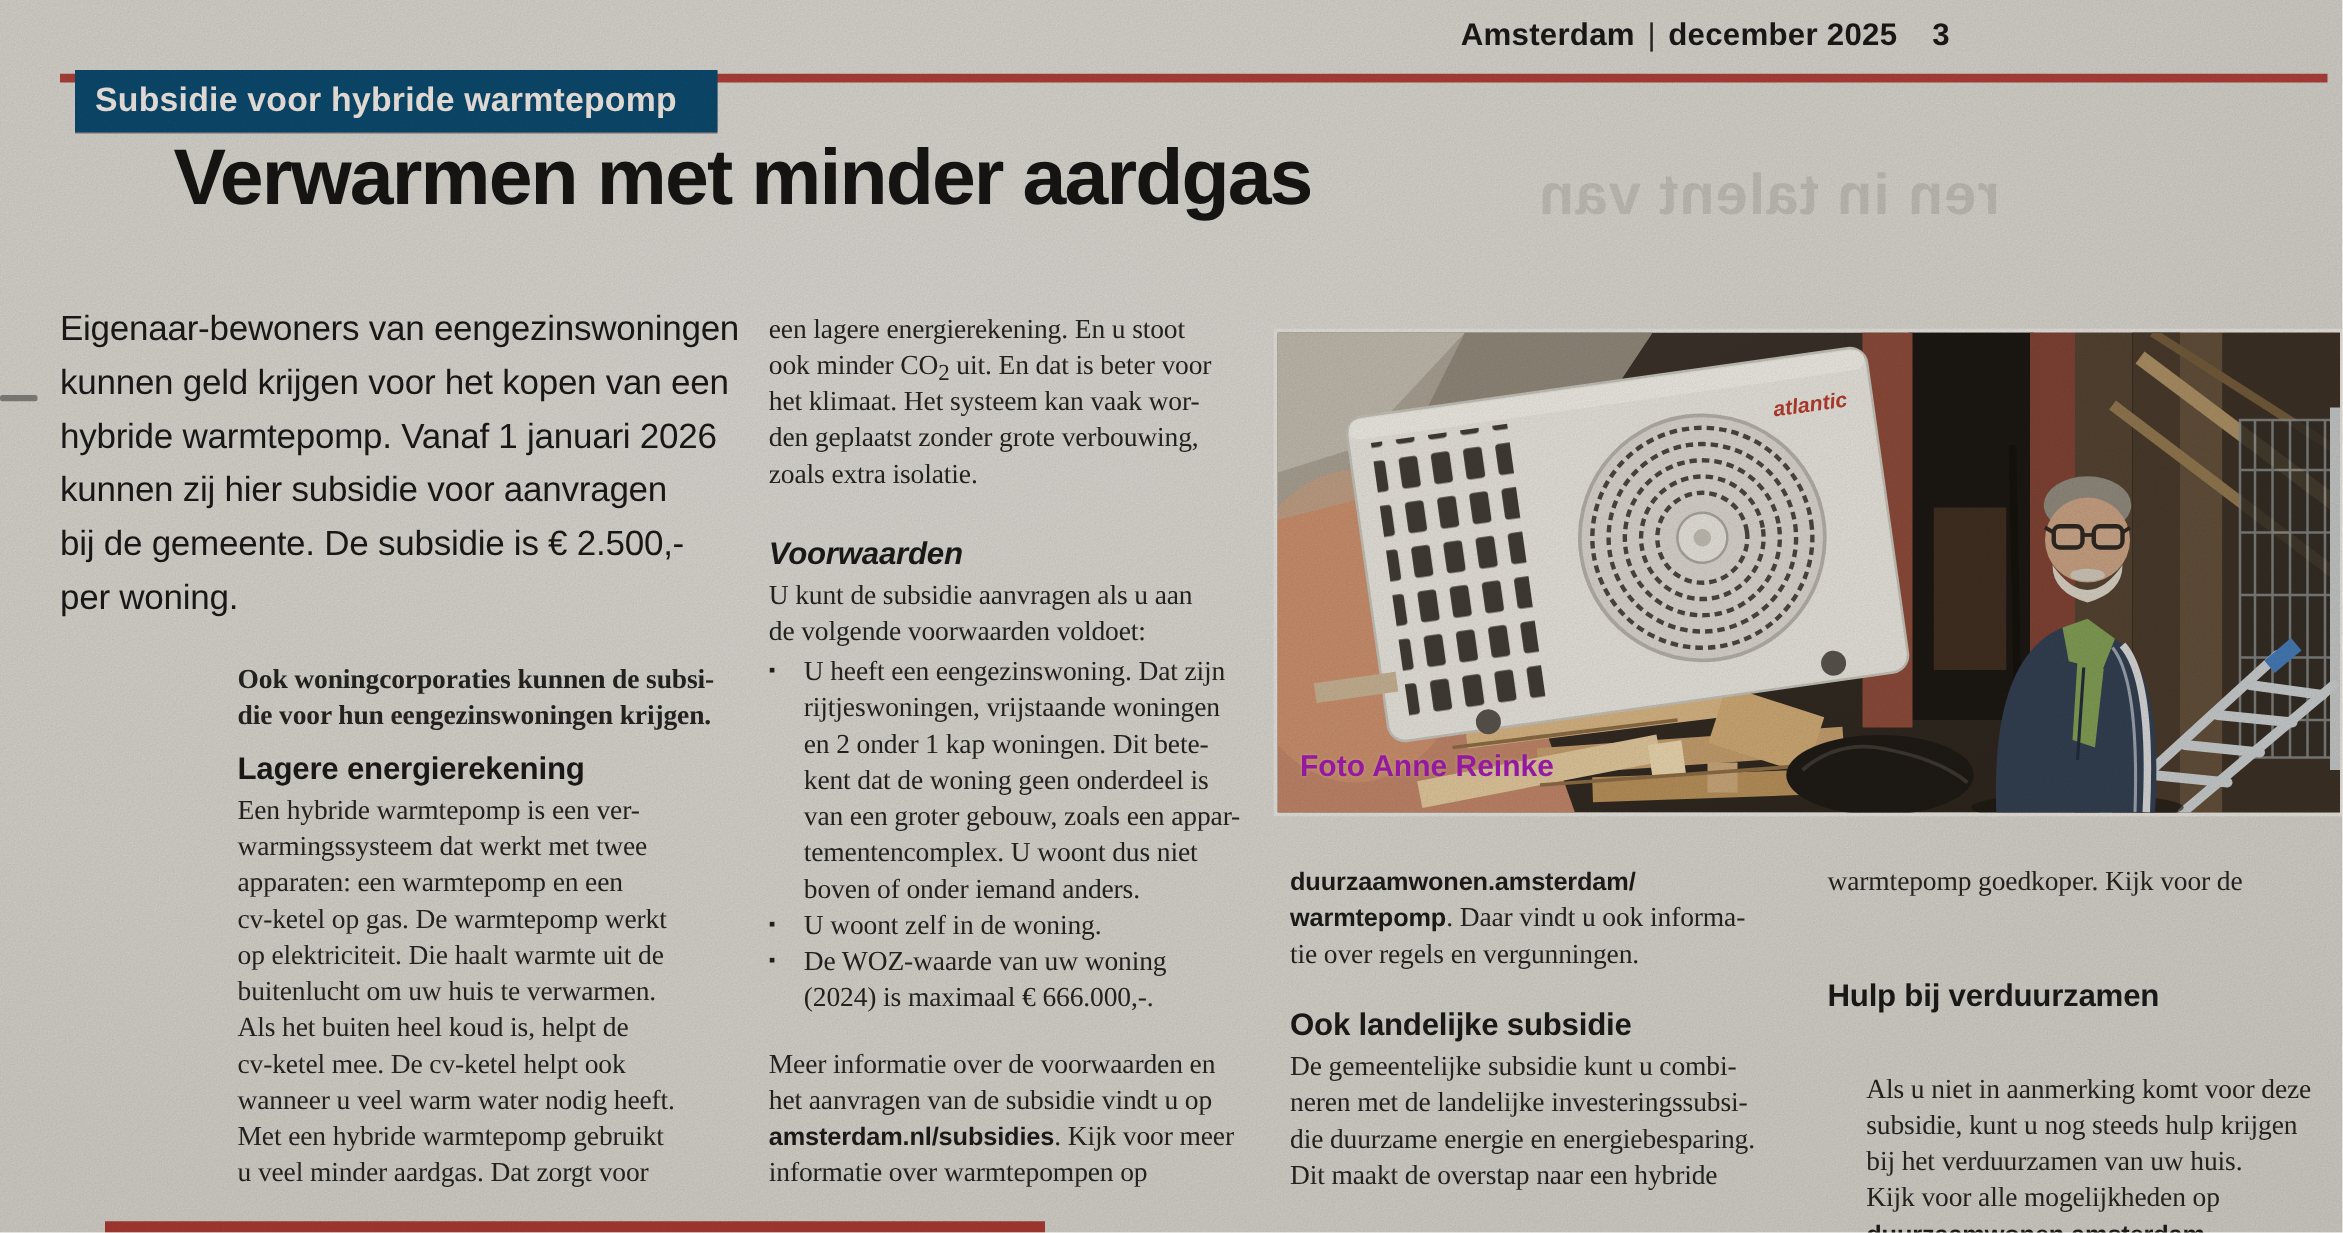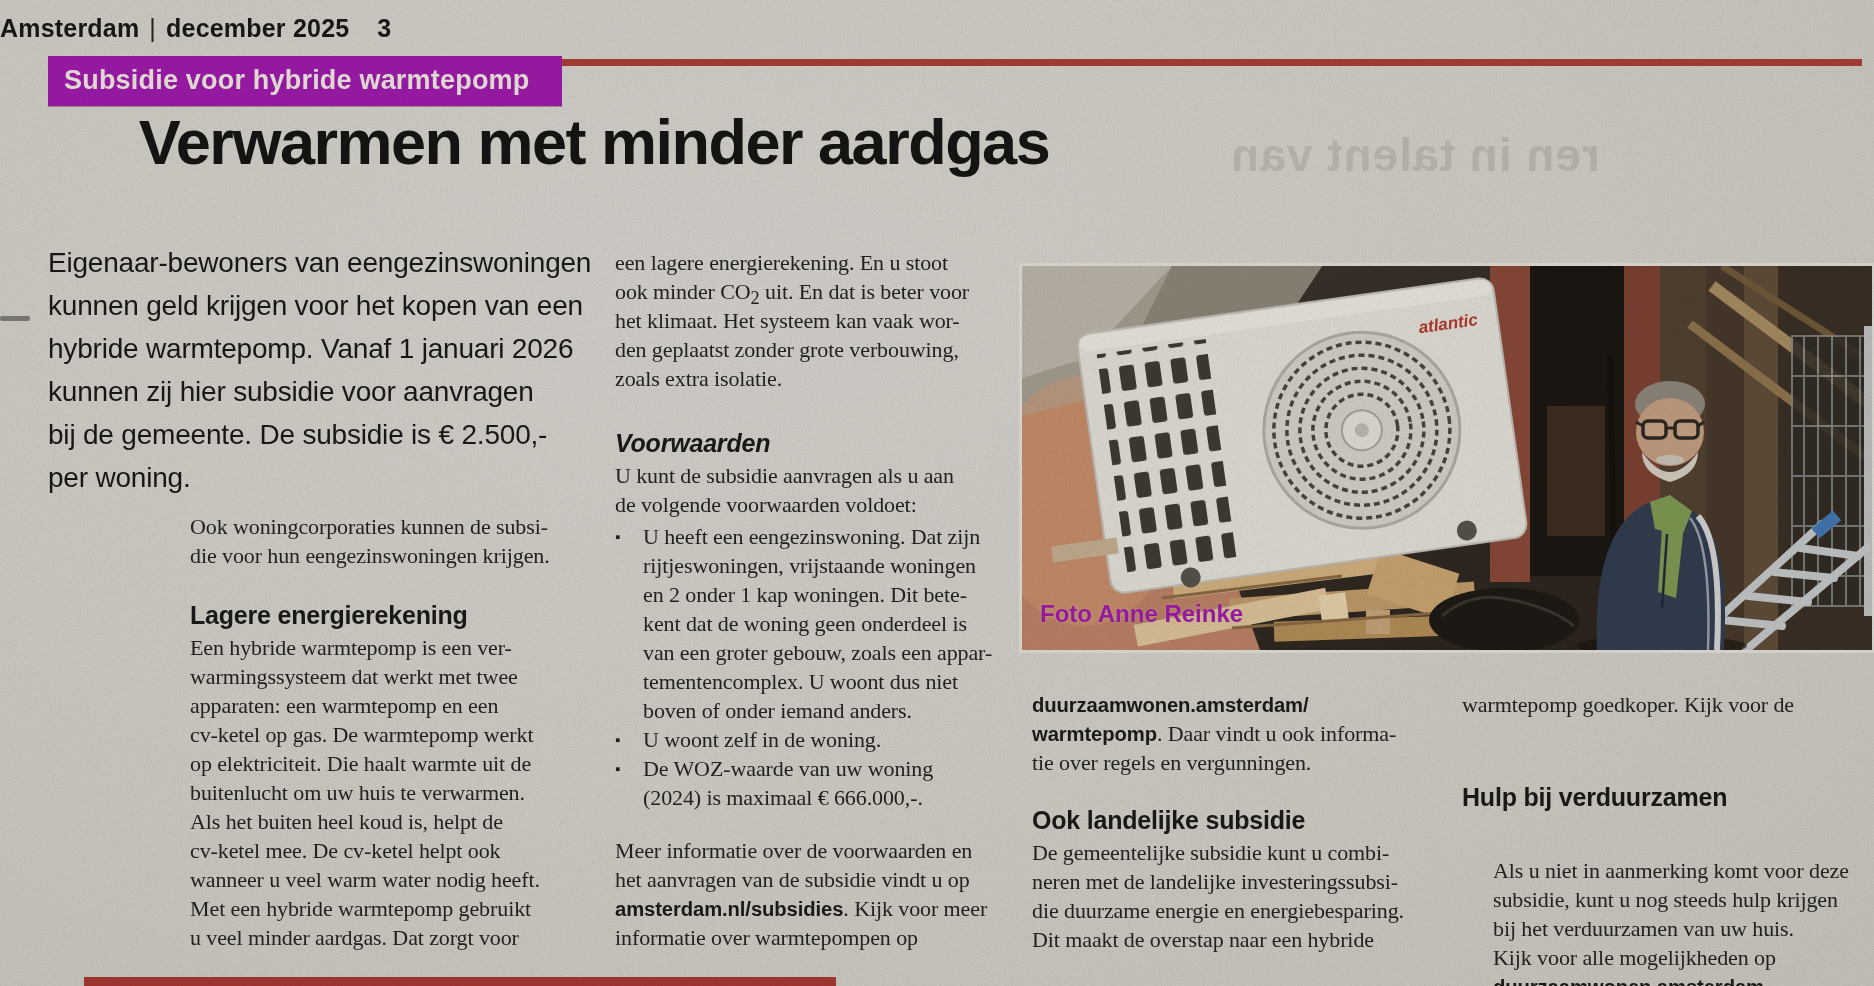--- a/index.html
+++ b/index.html
@@ -4,42 +4,42 @@
 <style>
   html,body{margin:0;padding:0;}
   body{
     width:1874px;height:986px;position:relative;overflow:hidden;
     background:radial-gradient(ellipse at 38% 30%, #dddad4 0%, #d7d4cd 55%, #cfccc4 100%);
     font-family:"Liberation Sans", sans-serif;
     color:#1d1c1a;
   }
   .abs{position:absolute;}
   
-  .masthead{top:14px;left:0;width:1560px;font-weight:700;font-size:25px;color:#1b1a18;letter-spacing:.2px;}
+  .masthead{top:14px;left:0;width:1560px;text-align:right;font-weight:700;font-size:25px;color:#1b1a18;letter-spacing:.2px;}
   .masthead .divider{margin:0 10px;font-weight:400;color:#2a2926;}
   .masthead .pageno{margin-left:28px;}
   
   .top-rule{top:59px;left:48px;width:1814px;height:7px;background:#ad4039;}
-  .kicker{top:56px;left:48px;width:514px;height:50px;background:#a21caf;box-shadow:0 1px 0 rgba(80,20,15,.35);}
+  .kicker{top:56px;left:60px;width:514px;height:50px;background:#0c4a6e;box-shadow:0 1px 0 rgba(80,20,15,.35);}
   .kicker span{display:block;line-height:49px;padding-left:16px;font-weight:700;font-size:27px;color:#f4ece5;letter-spacing:.2px;}
   .bottom-rule{top:977px;left:84px;width:752px;height:9px;background:#a93a33;}
   
   .headline{top:106px;left:44px;width:1100px;font-weight:700;font-size:63px;letter-spacing:-1.5px;color:#171614;}
   .ghost{top:128px;left:980px;width:620px;font-weight:700;font-size:46px;color:#a5a29b;opacity:.42;transform:scaleX(-1);filter:blur(.6px);letter-spacing:1px;}
   .stray-mark{top:316px;left:0;width:30px;height:5px;background:#55534e;opacity:.65;border-radius:2px;}
   
   .lead{top:241px;left:48px;width:600px;font-weight:400;font-size:28px;line-height:43px;color:#1b1a18;white-space:pre-line;letter-spacing:-.2px;}
   
   .serif{font-family:"Liberation Serif", serif;font-size:22px;line-height:29px;color:#262522;white-space:pre-line;letter-spacing:-.1px;}
   .rich{font-family:"Liberation Serif", serif;font-size:22px;line-height:29px;color:#262522;letter-spacing:-.1px;}
   .rich div{height:29px;white-space:pre;}
   .rich .bold-sans, .serif-inline-bold{font-family:"Liberation Sans", sans-serif;font-weight:700;font-size:.92em;color:#1d1c19;}
   .sec-heading{font-weight:700;font-size:25px;color:#1c1b19;letter-spacing:-.2px;}
   
-  .col1-note{top:512px;left:190px;width:420px;}
+  .col1-note{top:528px;left:190px;width:420px;font-weight:bold;}
   .col1-heading{top:601px;left:190px;}
   .col1-body{top:633px;left:190px;width:420px;}
   .col2-intro{top:248px;left:615px;width:420px;}
   .col2-heading{top:429px;left:615px;font-style:italic;}
   .col2-intro2{top:461px;left:615px;width:420px;}
   .bullets{top:522px;left:615px;width:424px;}
   .bullet-row{display:flex;align-items:flex-start;}
   .bullet-marker{width:28px;font-size:15px;line-height:29px;color:#23221f;flex:none;}
   .bullet-text{flex:1;}
   .col2-outro{top:836px;left:615px;width:424px;}

